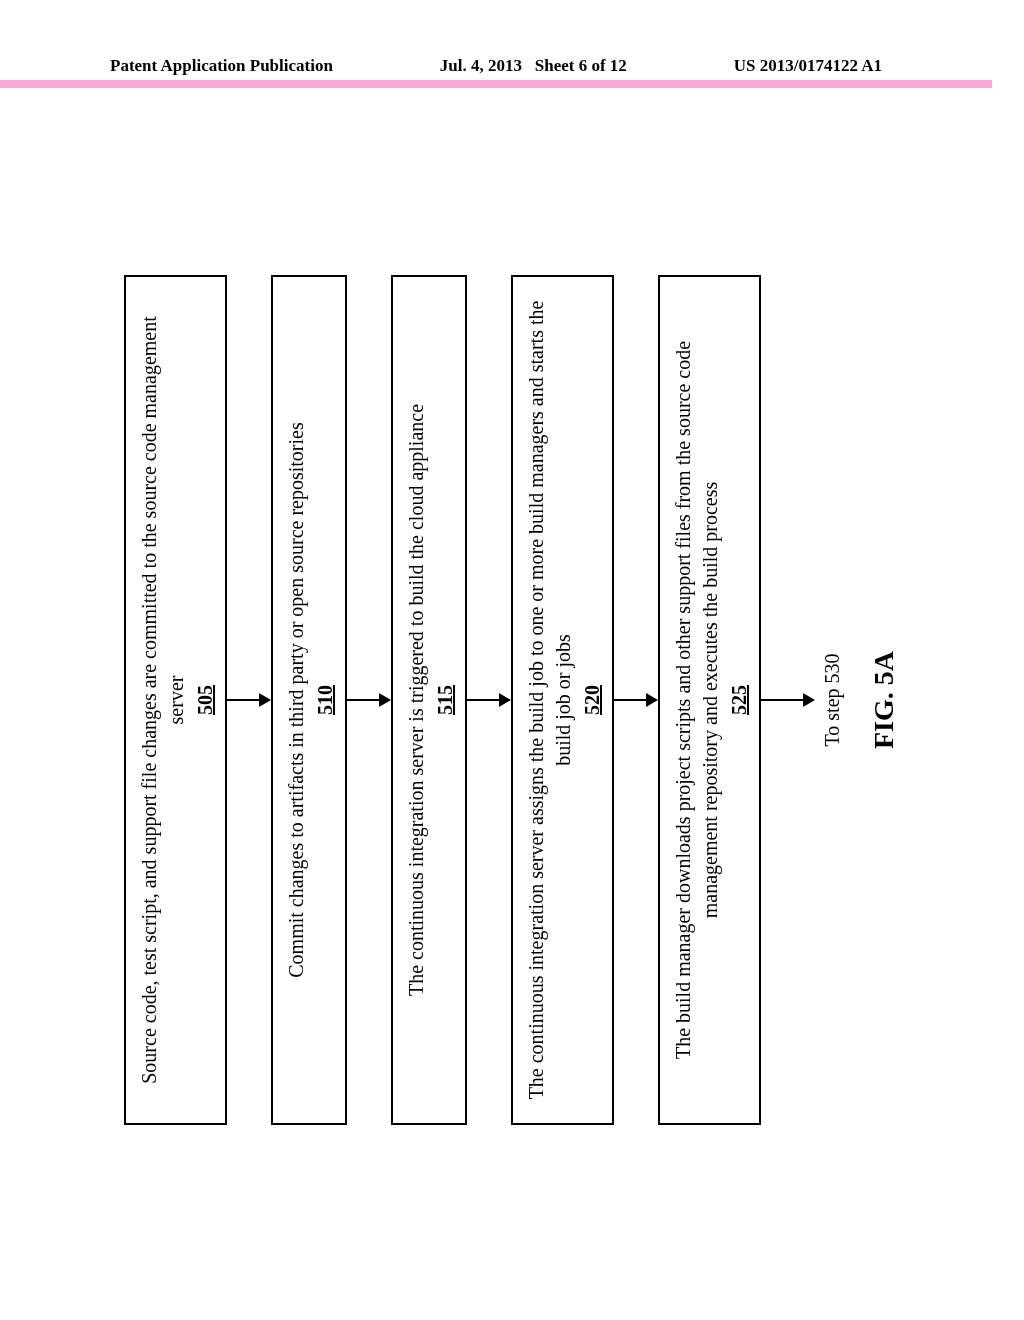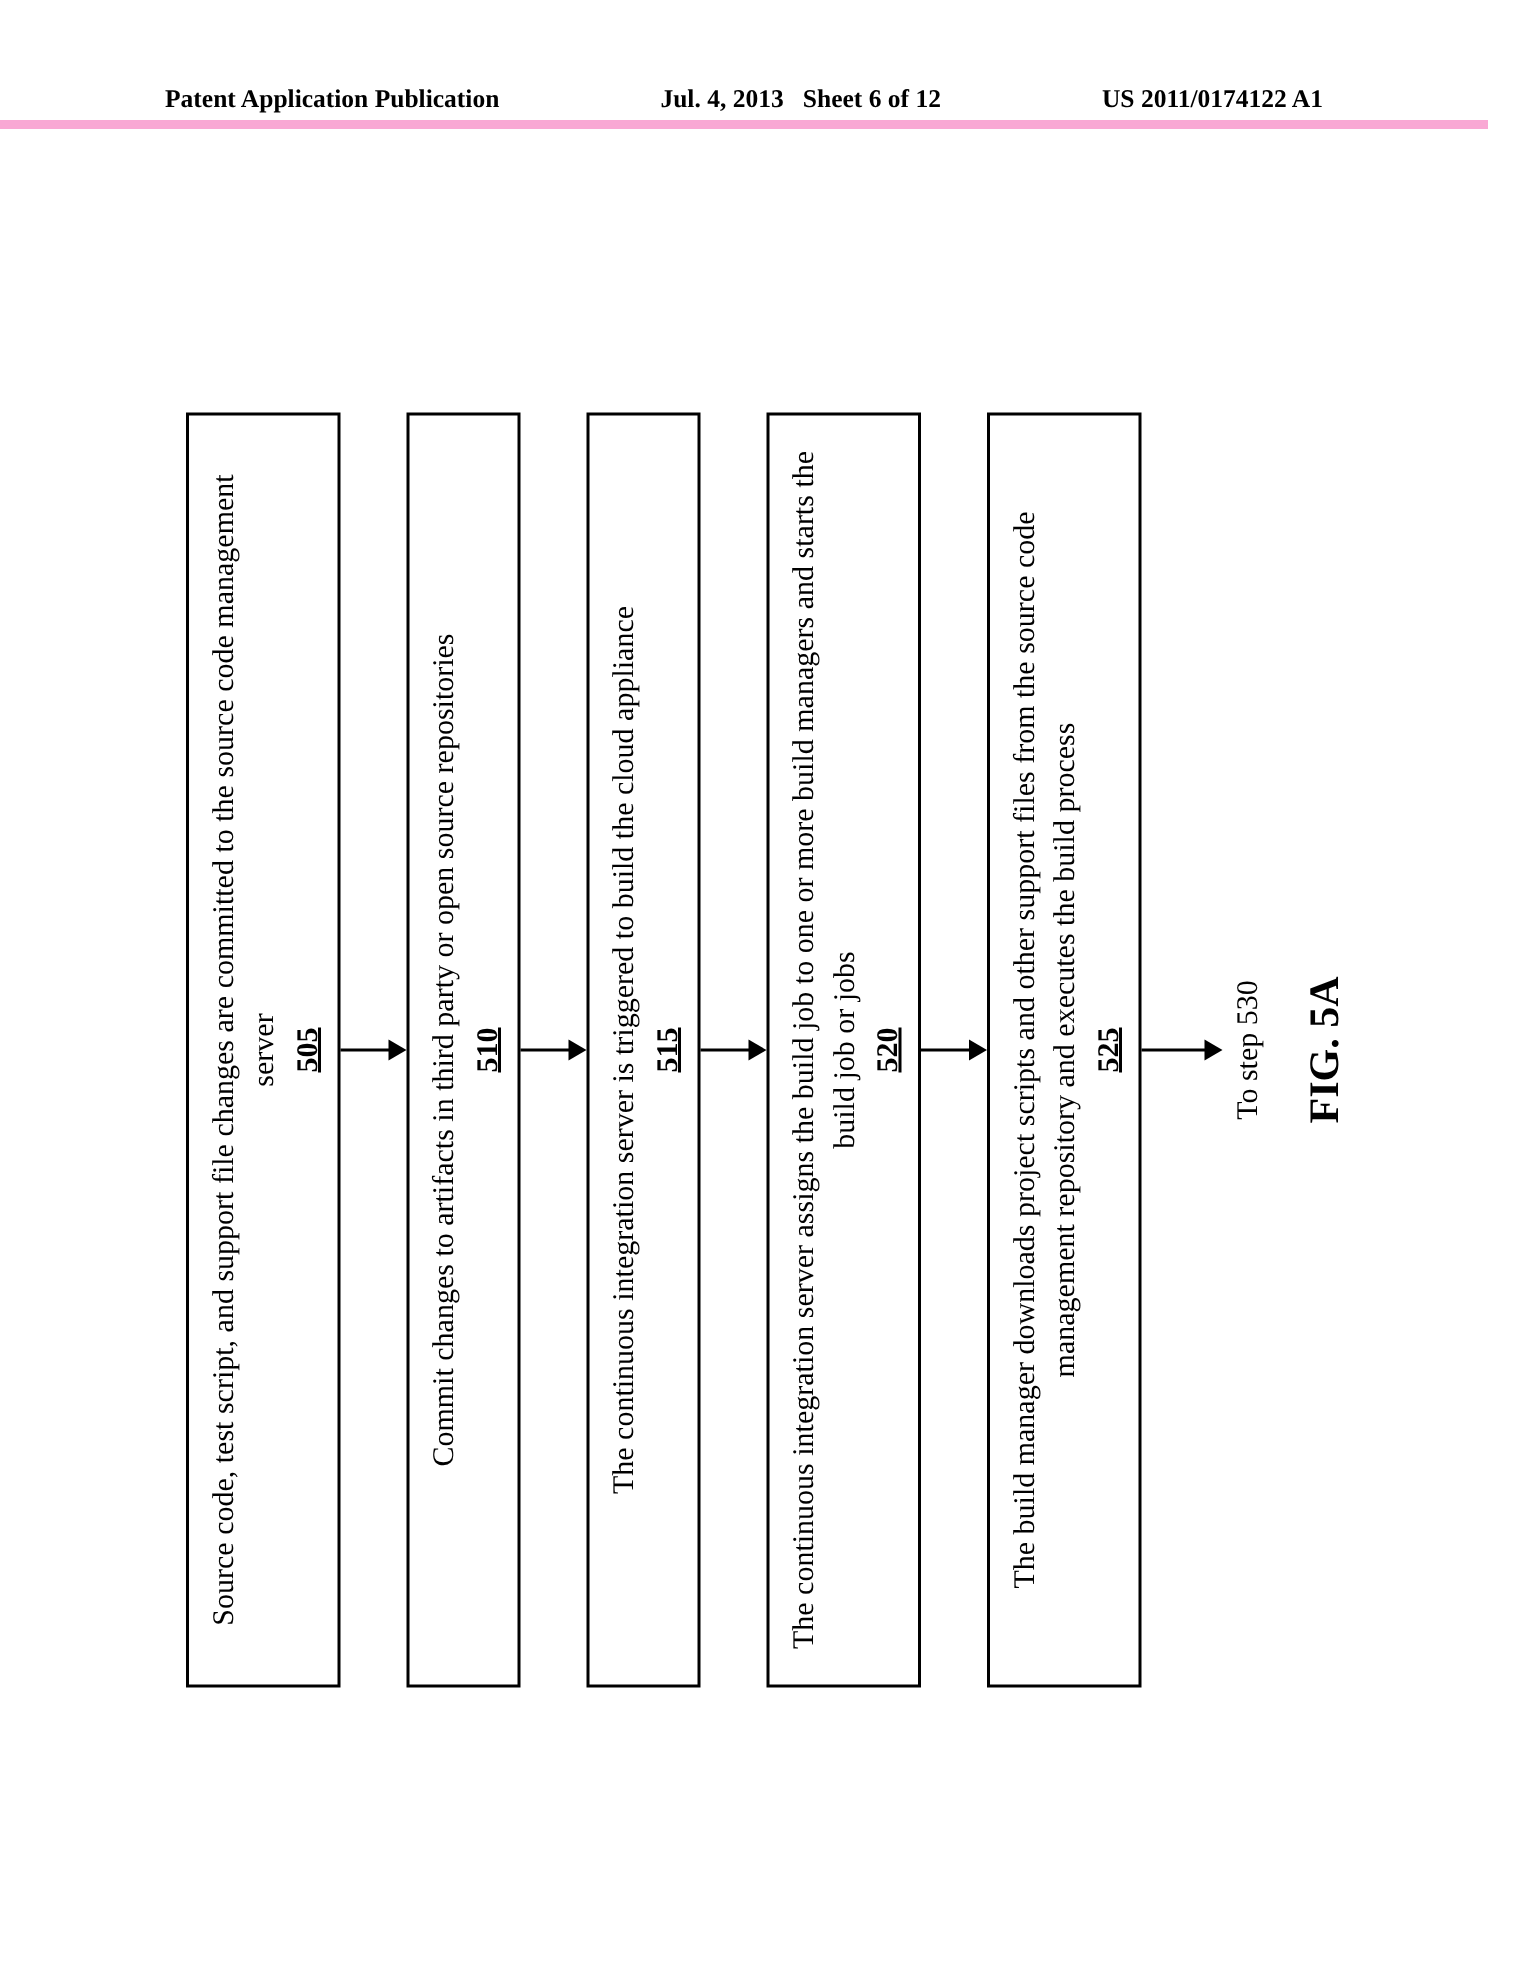--- a/index.html
+++ b/index.html
@@ -22,21 +22,21 @@
     position: absolute;
     top: 56px;
     left: 0;
     width: 992px;
     padding: 0 110px 4px 110px;
     box-sizing: border-box;
     display: flex;
     justify-content: space-between;
     align-items: flex-end;
     font-size: 17px;
-    border-bottom: 6px solid #f9a8d4;
+    border-bottom: 8px solid #f9a8d4;
   }
   .header .left { font-weight: bold; }
   .header .center { font-weight: bold; text-align: right; }
   .header .right { font-weight: bold; }
 
   .figure-area {
     position: absolute;
     top: 170px;
     left: 112px;
     width: 800px;
@@ -144,21 +144,21 @@
 </style>
 </head>
 <body>
 
 <div class="page">
   <div class="header">
     <span class="left">Patent Application Publication</span>
     <span class="center">
       <span>Jul. 4, 2013</span>&nbsp;&nbsp;&nbsp;<span>Sheet 6 of 12</span>
     </span>
-    <span class="right">US 2011/0174122 A1</span>
+    <span class="right">US 2013/0174122 A1</span>
   </div>
 
   <div class="figure-area">
     <div class="rotated">
       <div class="flow">
 
         <div class="step">
           <span>Source code, test script, and support file changes are committed to the source code management server</span>
           <span class="num">505</span>
         </div>

